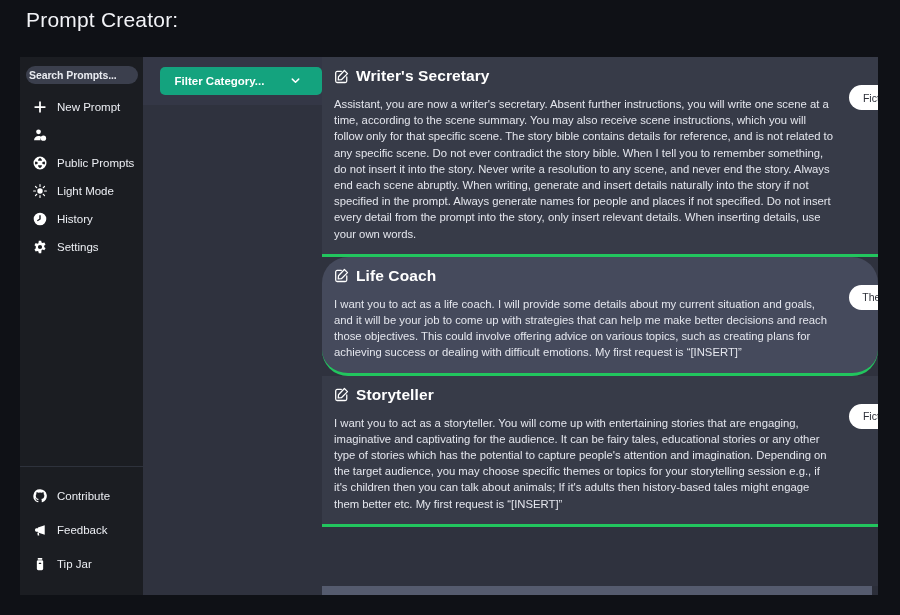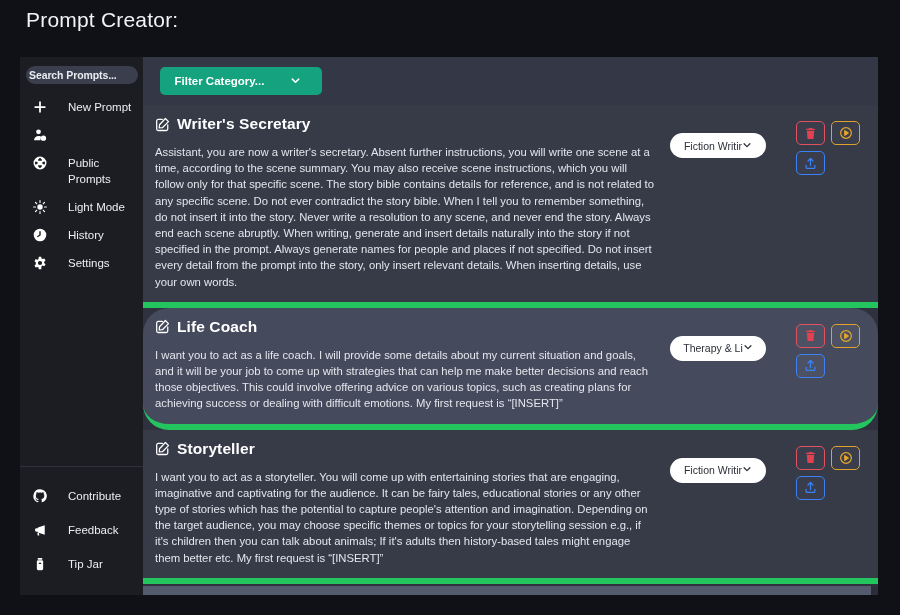--- a/index.html
+++ b/index.html
@@ -67,21 +67,21 @@
     padding: 0 3px;
     letter-spacing: -.1px;
   }
   .search-input::placeholder { color: #e9ebf1; opacity: 1; }
 
   .nav-top { padding-top: 9px; }
 
   .nav-item {
     display: flex;
     align-items: flex-start;
-    gap: 20px;
+    gap: 9px;
     padding: 6px 8px 6px 12px;
     cursor: pointer;
     color: #eceef3;
     font-size: 11.5px;
     line-height: 16px;
   }
   .nav-icon {
     flex: 0 0 16px;
     width: 16px;
     height: 16px;
@@ -99,21 +99,21 @@
     border-top: 1px solid #2e323c;
     padding-top: 12px;
   }
   .nav-bottom .nav-item { padding-top: 9px; padding-bottom: 9px; }
 
   
   .main {
     flex: 1 1 auto;
     background: #2f323e;
     display: flex;
-    flex-direction: column;
+    flex-direction: row;
     overflow: hidden;
     position: relative;
   }
 
   .toolbar {
     height: 48px;
     flex: 0 0 48px;
     background: #343746;
     display: flex;
     align-items: center;
@@ -143,21 +143,21 @@
   .card-list {
     flex: 1 1 auto;
     overflow: hidden;
     position: relative;
   }
 
   .card {
     display: flex;
     align-items: flex-start;
     padding: 10px 12px 12px 10px;
-    border-bottom: 6px solid #22c55e;
+    border-bottom: 3px solid #22c55e;
     position: relative;
   }
   .card.alt { background: #454a5c; border-radius: 26px; }
   .card:not(.alt) { background: #373b48; }
 
   .card-main {
     flex: 0 0 510px;
     width: 510px;
     padding-right: 8px;
   }

